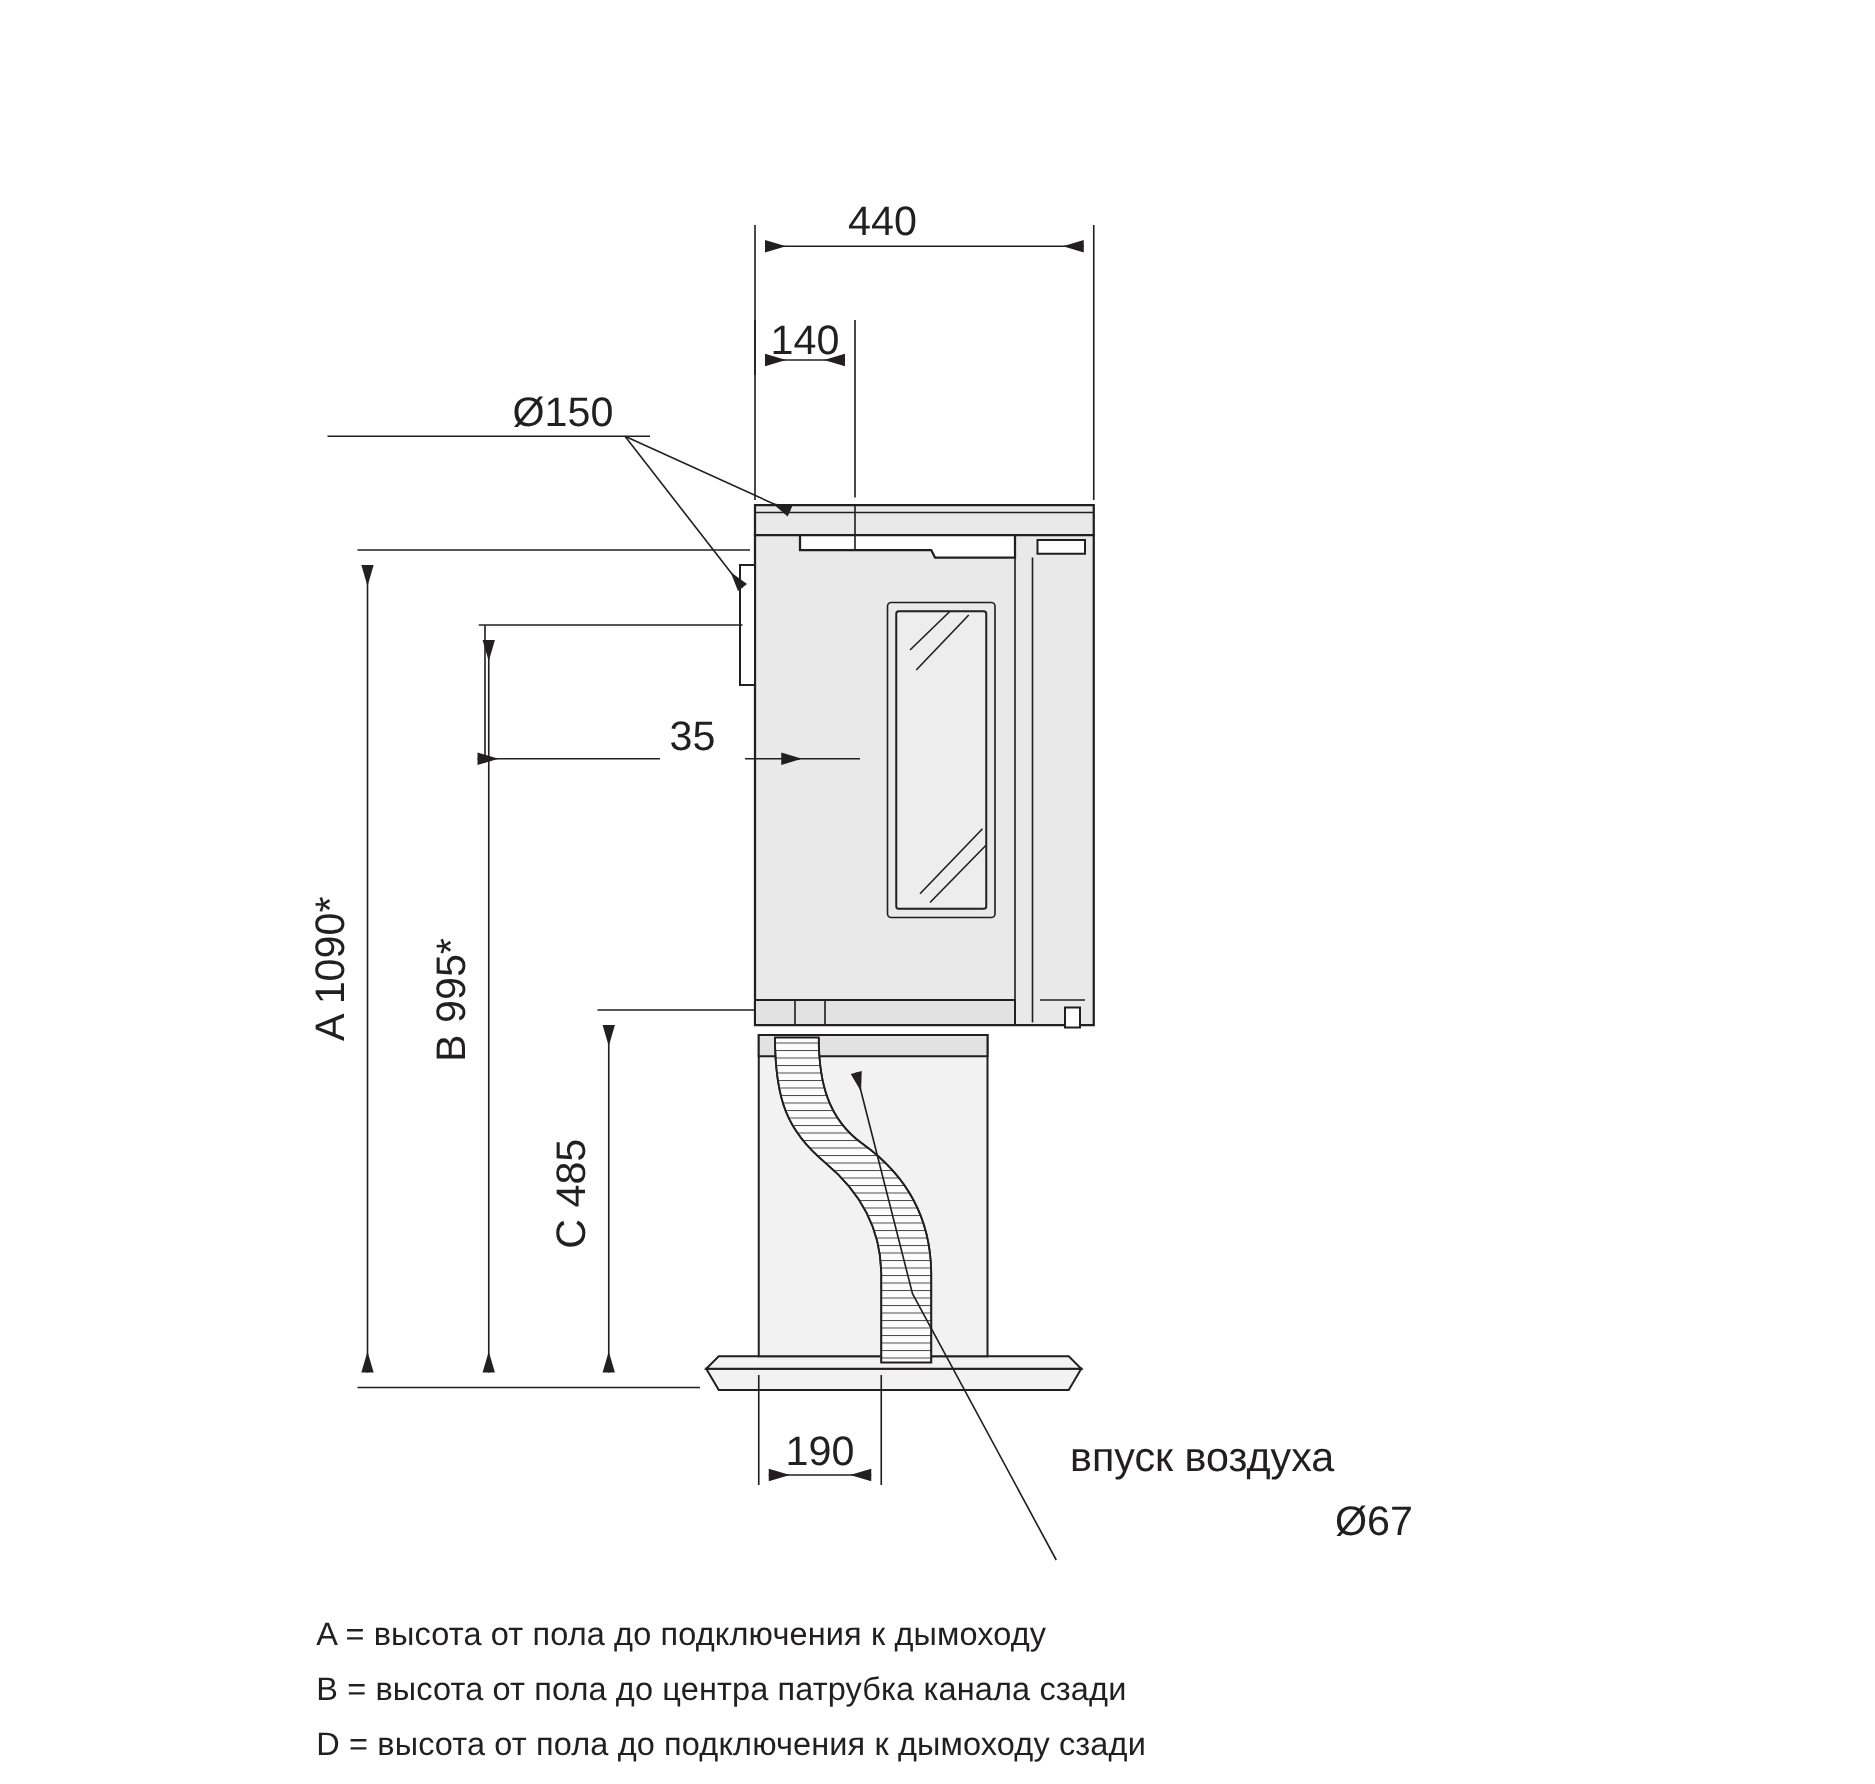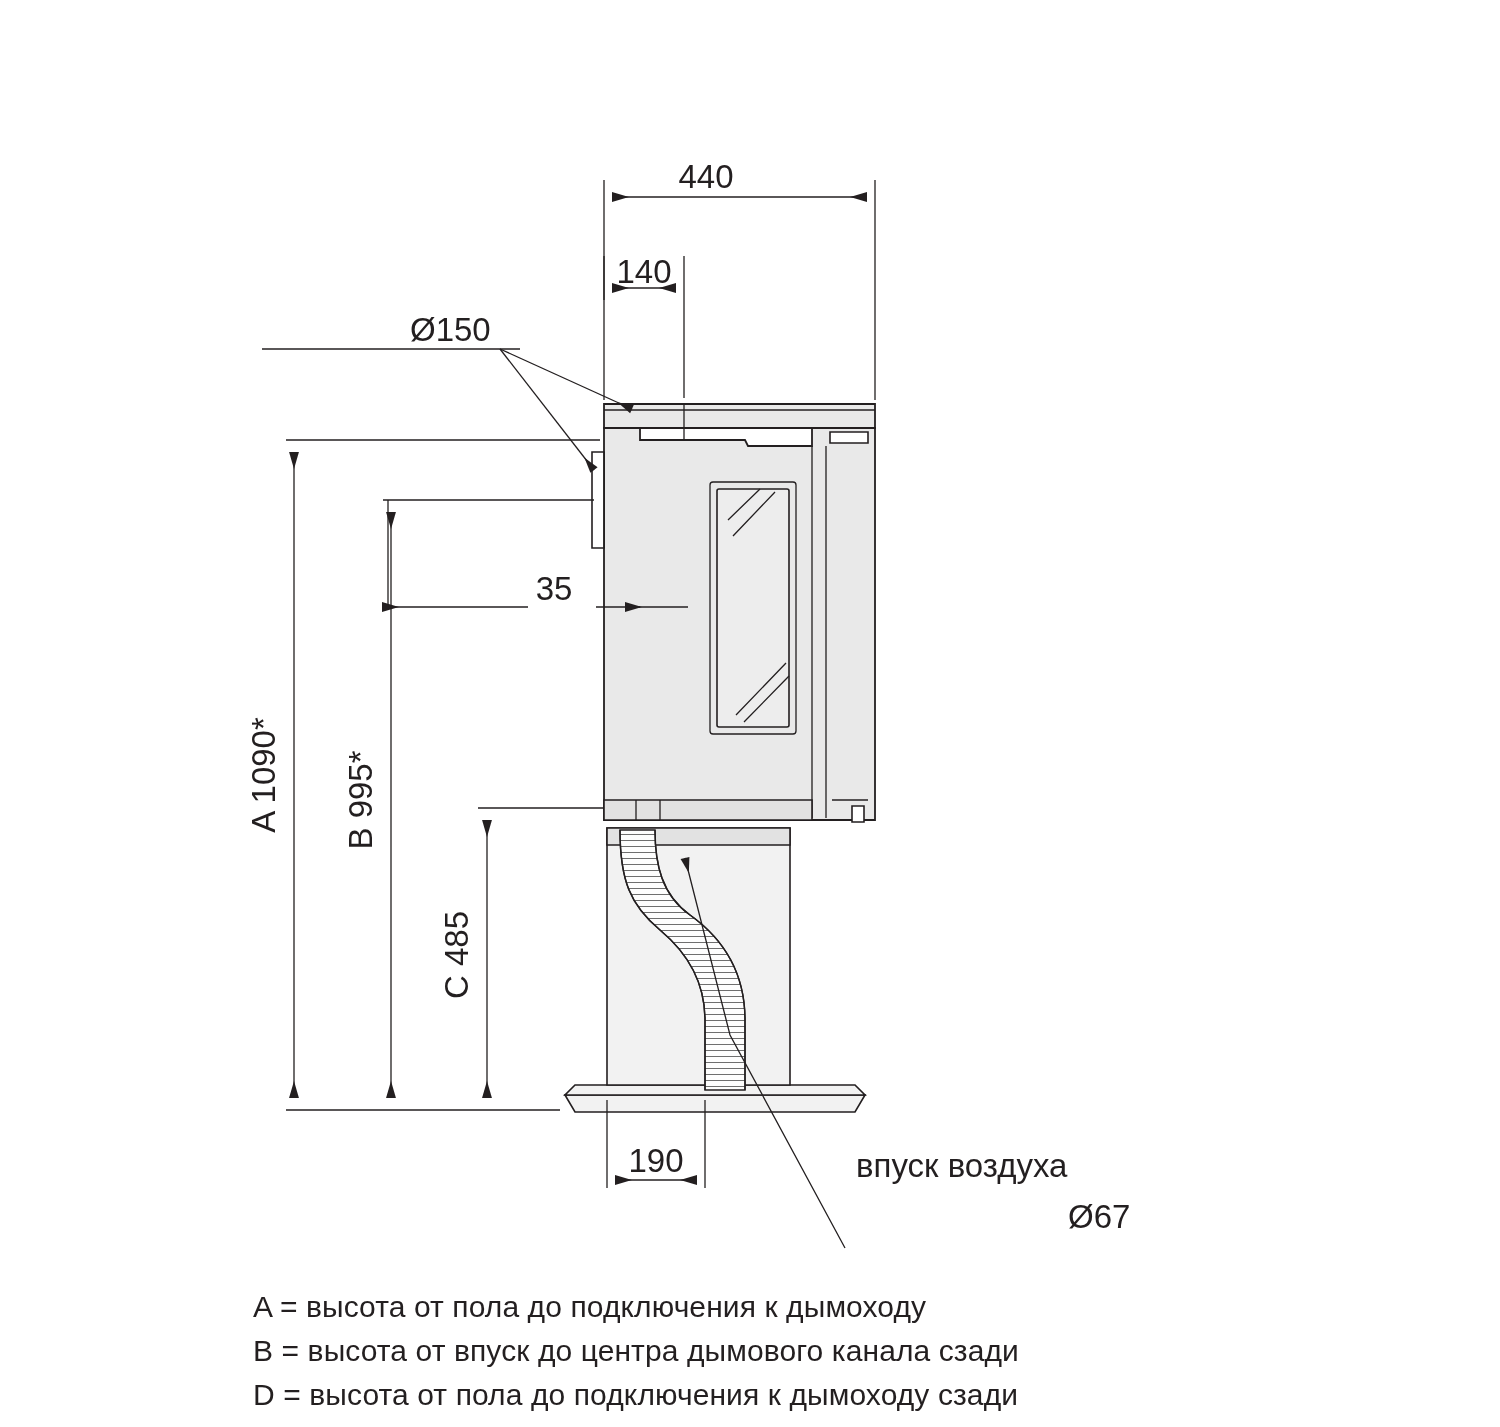--- a/index.html
+++ b/index.html
@@ -37,21 +37,21 @@
     font-size: 33px;
     fill: #231f20;
   }
   .legend {
     position: absolute;
     left: 253px;
     top: 1285px;
     width: 1100px;
   }
   .legend-line {
-    font-size: 30px;
+    font-size: 26px;
     line-height: 44px;
     color: #231f20;
     white-space: nowrap;
     letter-spacing: 0.1px;
   }
   .thin { stroke: #231f20; stroke-width: 1.3; fill: none; }
   .body-fill { fill: #e9e9e9; stroke: #231f20; stroke-width: 1.8; }
   .body-fill2 { fill: #e2e2e2; stroke: #231f20; stroke-width: 1.6; }
   .light-fill { fill: #f2f2f2; stroke: #231f20; stroke-width: 1.6; }
   .glass { fill: #ededed; stroke: #231f20; stroke-width: 1.6; }
@@ -192,17 +192,17 @@
     <text class="dimtext-v" x="275" y="775" text-anchor="middle" transform="rotate(-90 275 775)">A 1090*</text>
     <text class="dimtext-v" x="372" y="800" text-anchor="middle" transform="rotate(-90 372 800)">B 995*</text>
     <text class="dimtext-v" x="468" y="955" text-anchor="middle" transform="rotate(-90 468 955)">C 485</text>
     <text class="dimtext" x="656" y="1172" text-anchor="middle">190</text>
     <text class="dimtext" x="856" y="1177" text-anchor="start">впуск воздуха</text>
     <text class="dimtext" x="1068" y="1228" text-anchor="start">Ø67</text>
   </svg>
 
   <div class="legend">
     <div class="legend-line">A = высота от пола до подключения к дымоходу</div>
-    <div class="legend-line">B = высота от впуск до центра дымового канала сзади</div>
+    <div class="legend-line">B = высота от пола до центра патрубка канала сзади</div>
     <div class="legend-line">D = высота от пола до подключения к дымоходу сзади</div>
   </div>
 
 </div>
 
 </body></html>

